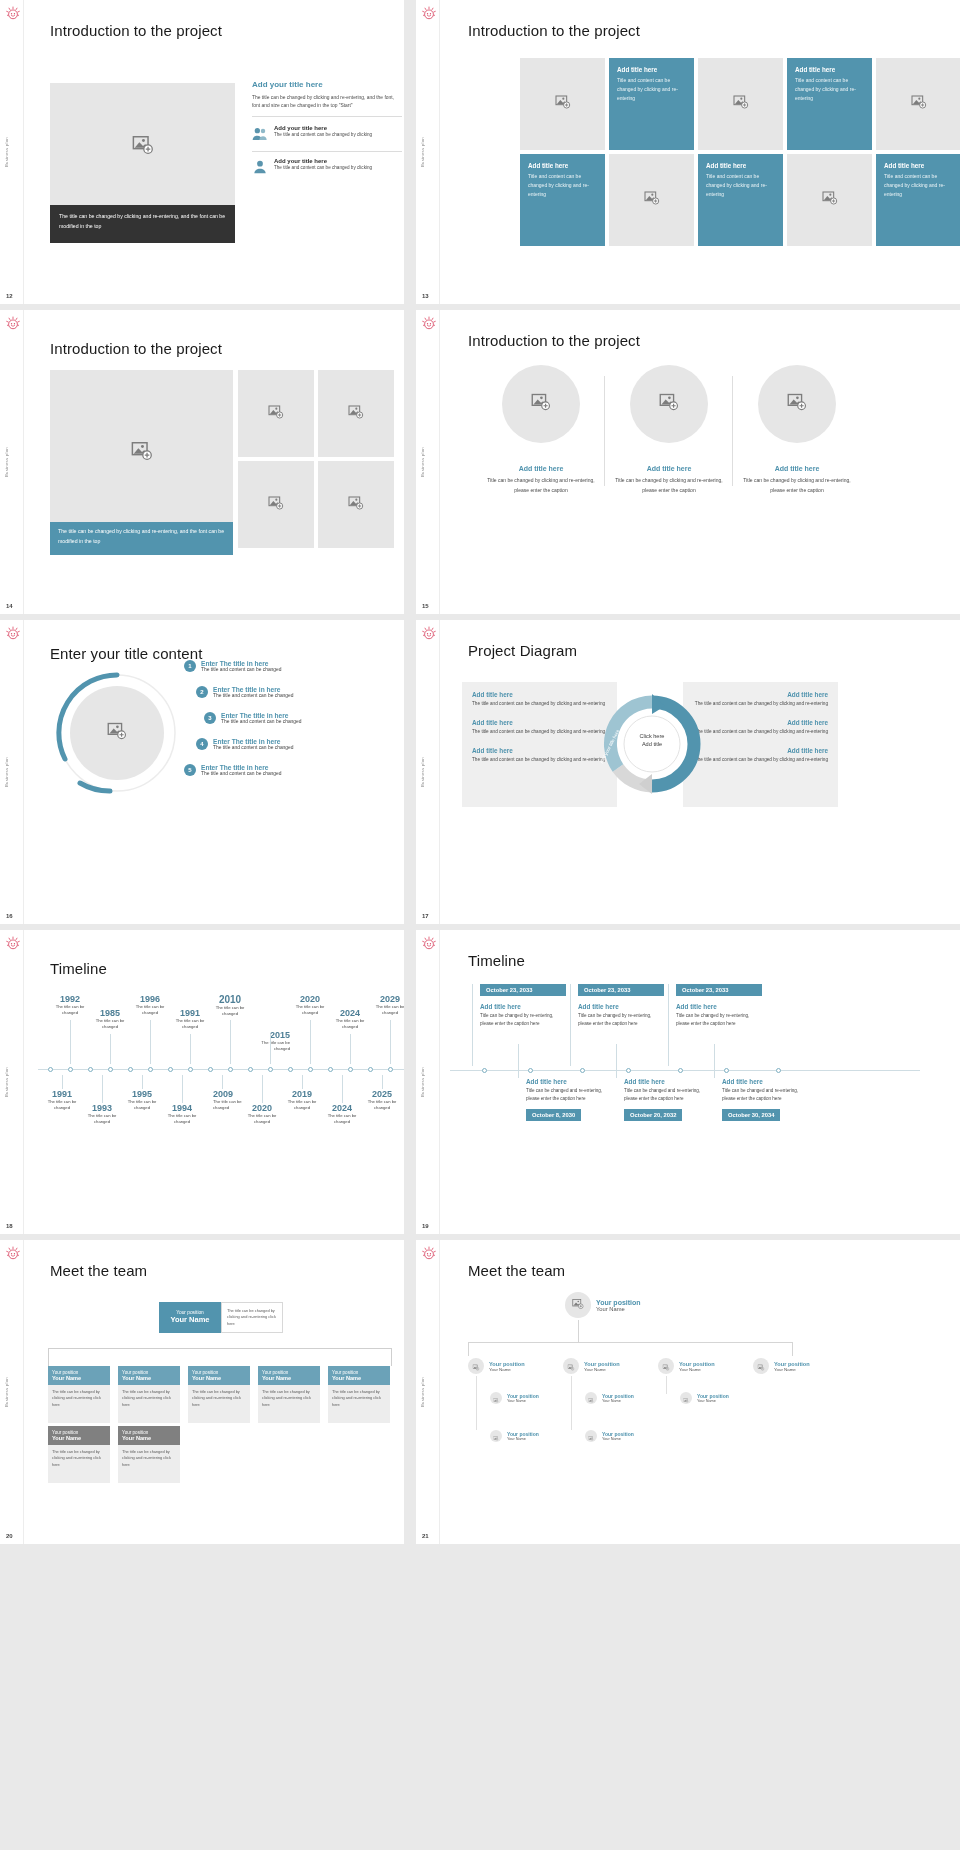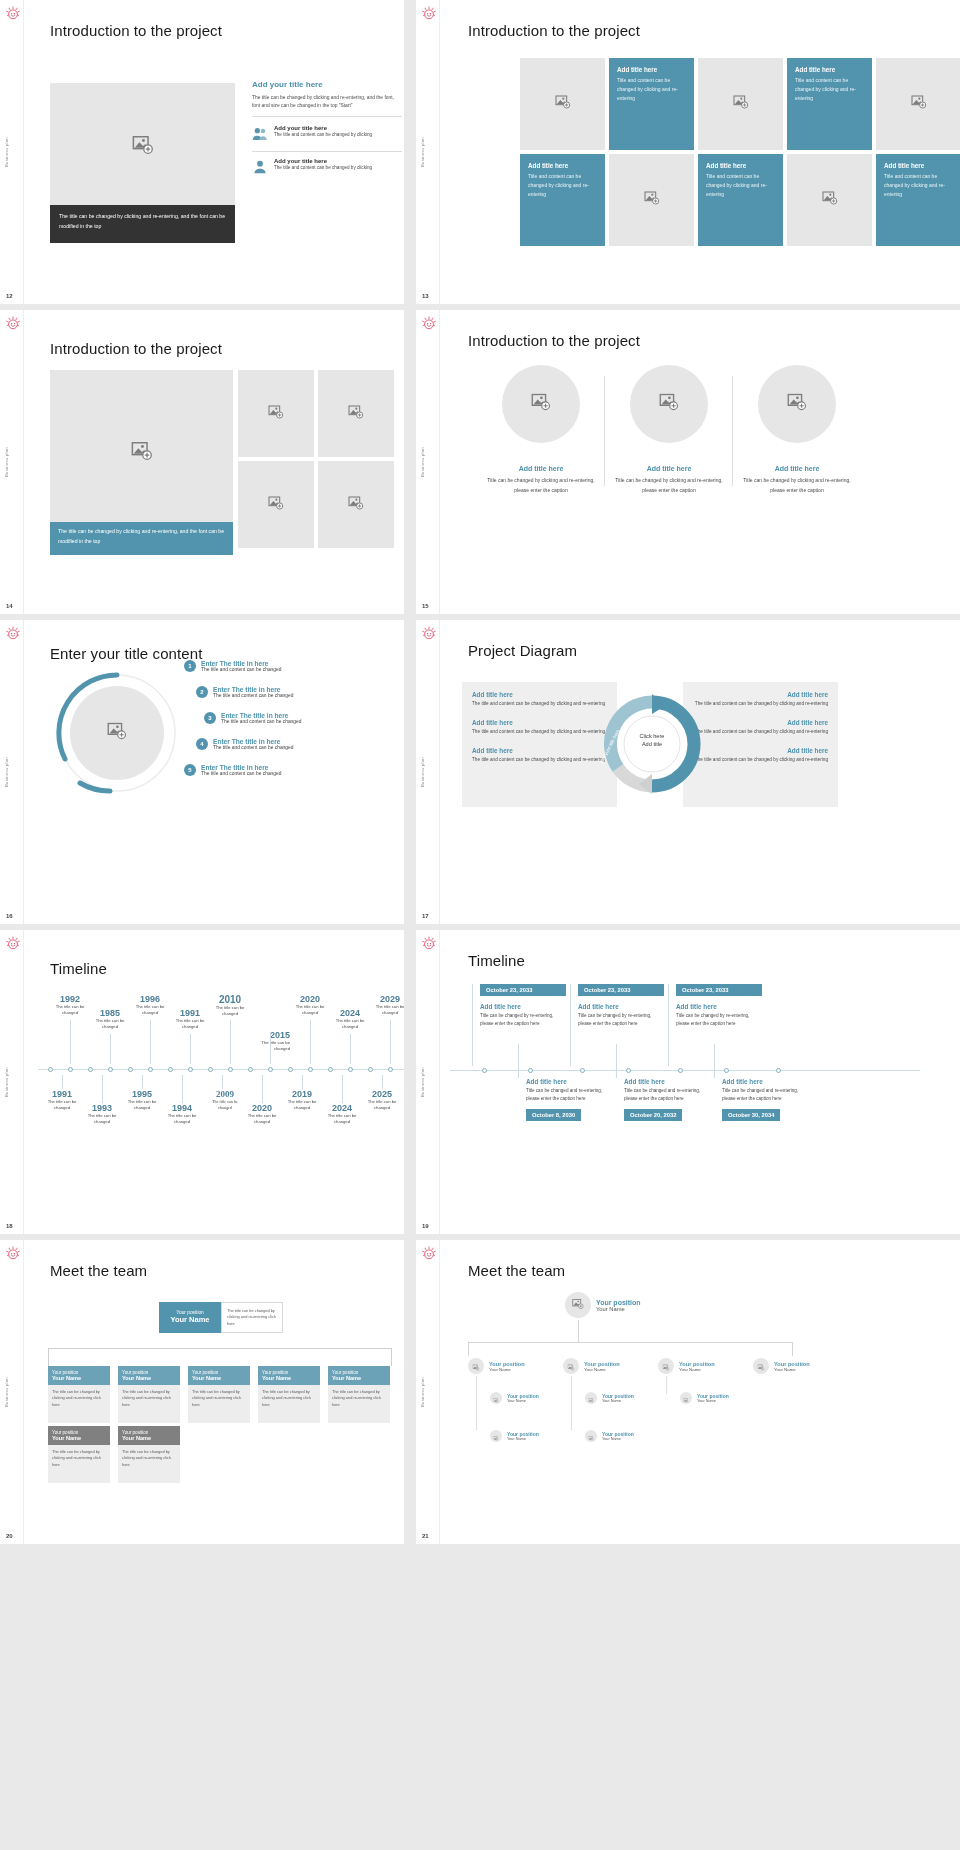--- a/index.html
+++ b/index.html
@@ -538,21 +538,21 @@
             <div style="position:absolute;left:84px;top:14px;width:40px;text-align:center;">
       <div style="font-size:9px;font-weight:bold;color:#4e7f96;">1995</div>
       <div style="font-size:4.2px;line-height:1.5;color:#4a4a4a;">The title can be changed</div>
     </div>
     <div style="position:absolute;left:104px;top:0px;width:1px;height:14px;background:#cfdde3;"></div>
             <div style="position:absolute;left:124px;top:28px;width:40px;text-align:center;">
       <div style="font-size:9px;font-weight:bold;color:#4e7f96;">1994</div>
       <div style="font-size:4.2px;line-height:1.5;color:#4a4a4a;">The title can be changed</div>
     </div>
     <div style="position:absolute;left:144px;top:0px;width:1px;height:28px;background:#cfdde3;"></div>
-            <div style="position:absolute;left:167px;top:14px;width:40px;text-align:center;font-family:Liberation Serif, serif;">
+            <div style="position:absolute;left:175px;top:14px;width:40px;">
       <div style="font-size:9px;font-weight:bold;color:#4e7f96;">2009</div>
       <div style="font-size:4.2px;line-height:1.5;color:#4a4a4a;">The title can be changed</div>
     </div>
     <div style="position:absolute;left:184px;top:0px;width:1px;height:14px;background:#cfdde3;"></div>
             <div style="position:absolute;left:204px;top:28px;width:40px;text-align:center;">
       <div style="font-size:9px;font-weight:bold;color:#4e7f96;">2020</div>
       <div style="font-size:4.2px;line-height:1.5;color:#4a4a4a;">The title can be changed</div>
     </div>
     <div style="position:absolute;left:224px;top:0px;width:1px;height:28px;background:#cfdde3;"></div>
             <div style="position:absolute;left:244px;top:14px;width:40px;text-align:center;">

